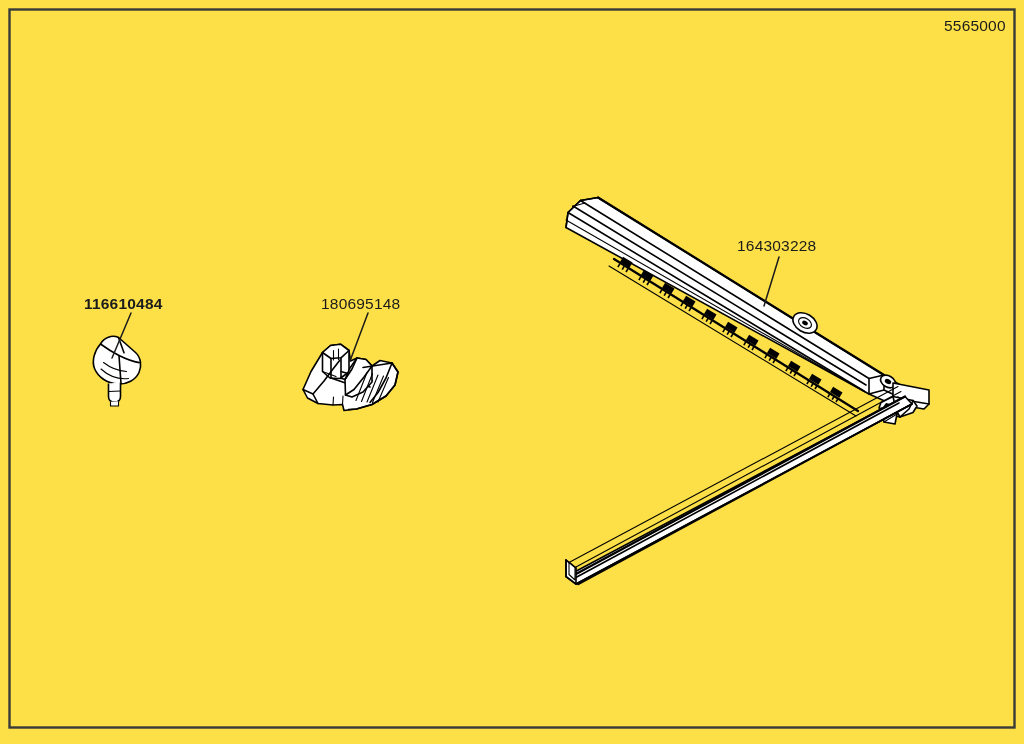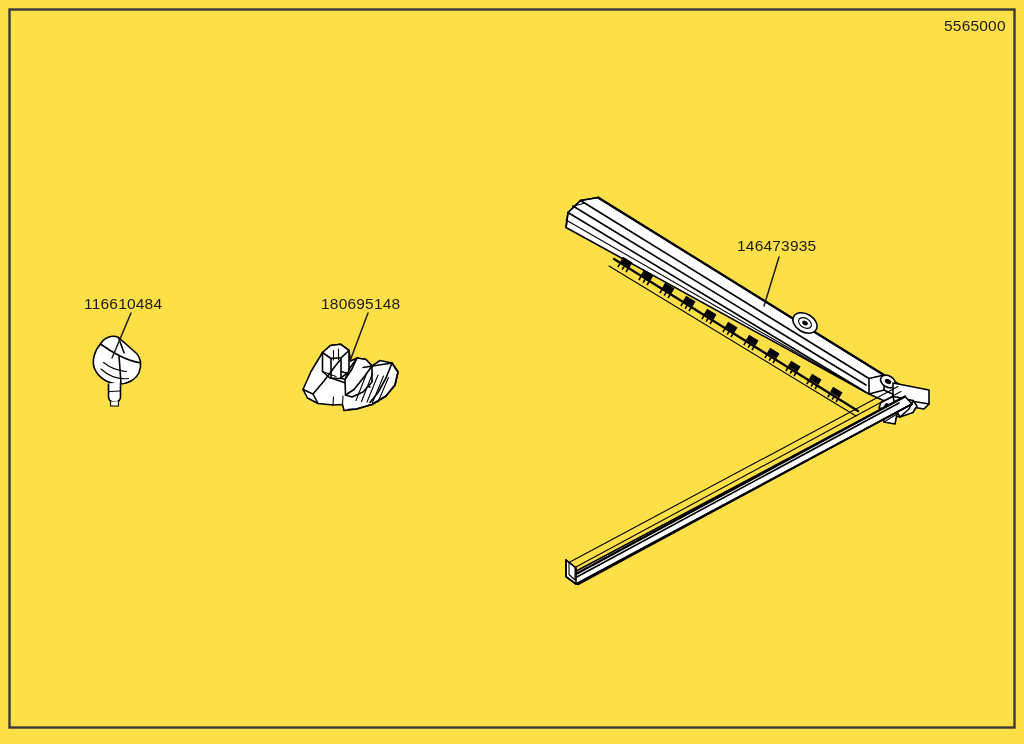--- a/index.html
+++ b/index.html
@@ -32,21 +32,21 @@
     font-size: 15.5px;
     color: #1b1b1b;
     letter-spacing: 0.2px;
     white-space: nowrap;
     line-height: 1;
   }
   #sheet-number {
     left: 944px;
     top: 18px;
   }
-  #callout-1-label { left: 84px; top: 296px; }
+  #callout-1-label { left: 84px; top: 296px; font-weight: bold; }
   #callout-2-label { left: 321px; top: 296px; }
   #callout-3-label { left: 737px; top: 238px; }
 </style>
 </head>
 <body>
 
 <div id="sheet">
 
   <svg id="drawing-svg" viewBox="0 0 1024 744">
     <defs>
@@ -309,15 +309,15 @@
     </g>
 
   </svg>
 
   <div class="lbl" id="sheet-number">5565000</div>
 
   <div class="lbl" id="callout-1-label">116610484</div>
 
   <div class="lbl" id="callout-2-label">180695148</div>
 
-  <div class="lbl" id="callout-3-label">146473935</div>
+  <div class="lbl" id="callout-3-label">164303228</div>
 
 </div>
 
 </body></html>

